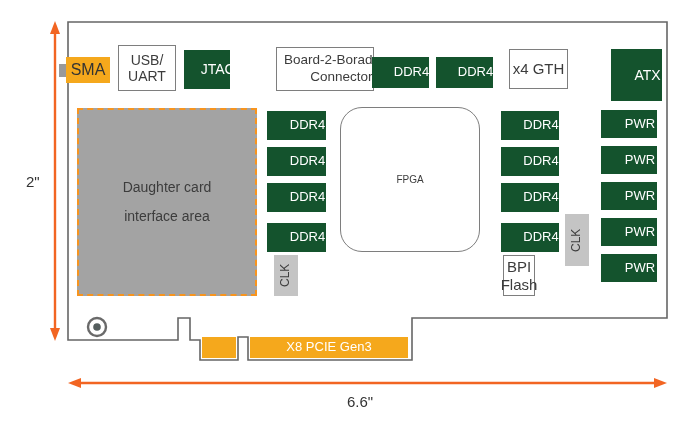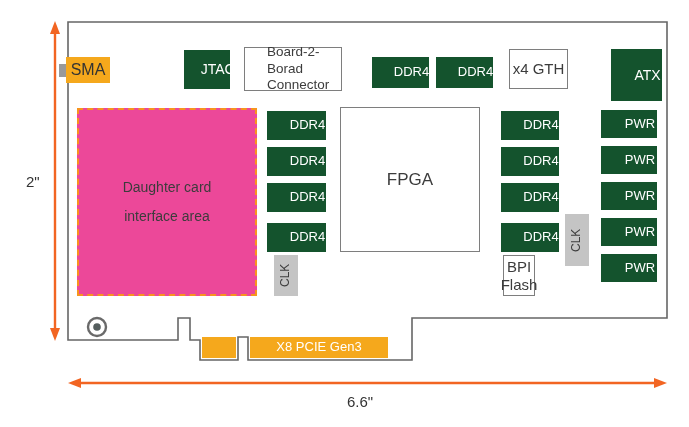--- a/index.html
+++ b/index.html
@@ -14,26 +14,26 @@
   }
   .dark{background:#14532d;color:#ffffff;font-size:13px;padding-left:22px;}
   .white{background:#ffffff;border:1.5px solid #7e7e7e;color:#3c3c3c;font-size:15px;}
   .yellow{background:#f5a81c;color:#333333;font-size:16px;}
   .yellow-lbl{background:#f5a81c;color:#ffffff;font-size:13px;}
   .clk{
     background:#c4c4c4;color:#3d3d3d;font-size:12px;
     writing-mode:vertical-rl;transform:rotate(180deg);
   }
   .dashed{
-    border:2px dashed #f7941e;background:#ec4899;color:#3c3c3c;
+    border:2px dashed #f7941e;background:#a3a3a3;color:#3c3c3c;
     font-size:14px;line-height:2.1;
   }
-  .b2b{justify-content:flex-start;text-align:left;padding-left:22px;font-size:13.5px;line-height:1.25;}
+  .b2b{justify-content:flex-start;text-align:right;padding-left:7px;font-size:13.5px;line-height:1.25;margin-left:32px;}
   .big14{font-size:14px;}
-  .fpga{font-size:17px;}
+  .fpga{font-size:10px;border-radius:22px;}
   .dim{position:absolute;color:#333333;font-size:15px;}
   .nub{position:absolute;background:#999999;}
 </style>
 </head>
 <body>
 
 <div class="stage">
 
   <svg class="overlay" width="689" height="427" viewBox="0 0 689 427">
 
@@ -53,20 +53,22 @@
       <polygon points="68,383 81,378 81,388"></polygon>
       <polygon points="667,383 654,378 654,388"></polygon>
     </g>
   </svg>
 
   <div class="dim" style="left:26px;top:173px;">2"</div>
   <div class="dim" style="left:320px;top:393px;width:80px;text-align:center;">6.6"</div>
 
   <div class="nub" style="left:59px;top:64px;width:9px;height:13px;"></div>
   <div class="blk yellow" style="left:66px;top:57px;width:44px;height:26px;">SMA</div>
+  <div class="blk white big14" style="left:118px;top:45px;width:58px;height:46px;">USB/
+UART</div>
   <div class="blk dark big14" style="left:184px;top:50px;width:46px;height:39px;">JTAG</div>
   <div class="blk white b2b" style="left:244px;top:47px;width:98px;height:44px;">Board-2-Borad
 Connector</div>
   <div class="blk dark" style="left:372px;top:57px;width:57px;height:31px;">DDR4</div>
   <div class="blk dark" style="left:436px;top:57px;width:57px;height:31px;">DDR4</div>
   <div class="blk white" style="left:509px;top:49px;width:59px;height:40px;">x4 GTH</div>
   <div class="blk dark big14" style="left:611px;top:49px;width:51px;height:52px;">ATX</div>
 
   <div class="blk dashed" style="left:77px;top:108px;width:180px;height:188px;">Daughter card
 interface area</div>
@@ -87,15 +89,15 @@
 Flash</div>
   <div class="blk clk" style="left:565px;top:214px;width:24px;height:52px;">CLK</div>
 
   <div class="blk dark" style="left:601px;top:110px;width:56px;height:28px;">PWR</div>
   <div class="blk dark" style="left:601px;top:146px;width:56px;height:28px;">PWR</div>
   <div class="blk dark" style="left:601px;top:182px;width:56px;height:28px;">PWR</div>
   <div class="blk dark" style="left:601px;top:218px;width:56px;height:28px;">PWR</div>
   <div class="blk dark" style="left:601px;top:254px;width:56px;height:28px;">PWR</div>
 
   <div class="blk yellow" style="left:202px;top:337px;width:34px;height:21px;"></div>
-  <div class="blk yellow-lbl" style="left:250px;top:337px;width:138px;height:21px;">X8 PCIE Gen3</div>
+  <div class="blk yellow-lbl" style="left:250px;top:337px;width:158px;height:21px;">X8 PCIE Gen3</div>
 
 </div>
 
 </body></html>

